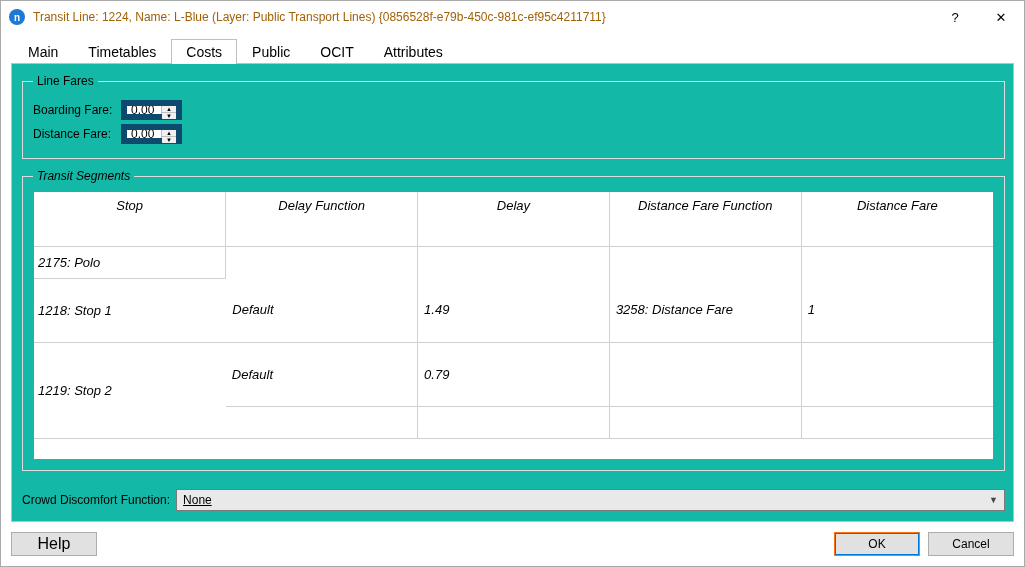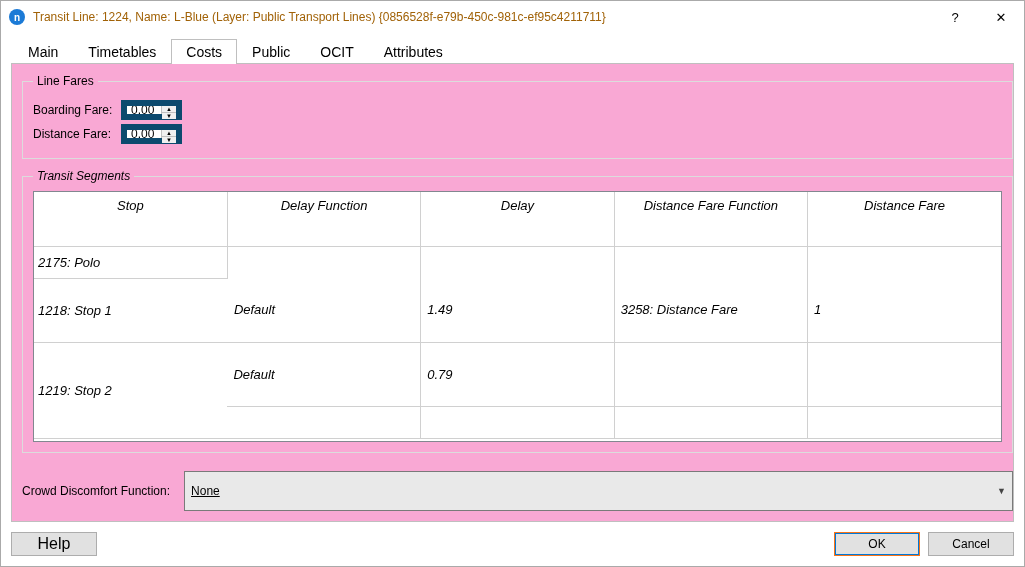--- a/index.html
+++ b/index.html
@@ -78,22 +78,22 @@
     top: 1px;
   }
   .tab.active {
     border-color: #bfbfbf;
     background: #fff;
     z-index: 2;
   }
   .tabpanel {
     border: 1px solid #bfbfbf;
     flex: 1;
-    background: #f9a8d4;
-    padding: 10px 0 10px 10px;
+    background: #14b8a6;
+    padding: 10px 8px 10px 10px;
     display: flex;
     flex-direction: column;
     position: relative;
   }
 
   fieldset.groupbox {
     border: 1px solid #dcdcdc;
     margin: 0 0 10px 0;
     padding: 8px 10px 10px 10px;
   }
@@ -187,26 +187,26 @@
   }
   col.c-stop  {}
   col.c-delayfn {}
   col.c-delay {}
   col.c-distfn {}
   col.c-distfare {}
 
   .crowd-row {
     display: flex;
     align-items: center;
-    gap: 14px;
+    gap: 6px;
     margin-top: 8px;
   }
   .select {
     flex: 1;
-    height: 40px;
+    height: 22px;
     border: 1px solid #7a7a7a;
     background: #e9e9e9;
     display: flex;
     align-items: center;
     padding: 0 6px;
     position: relative;
     text-decoration: underline;
   }
   .select .chev {
     position: absolute;

